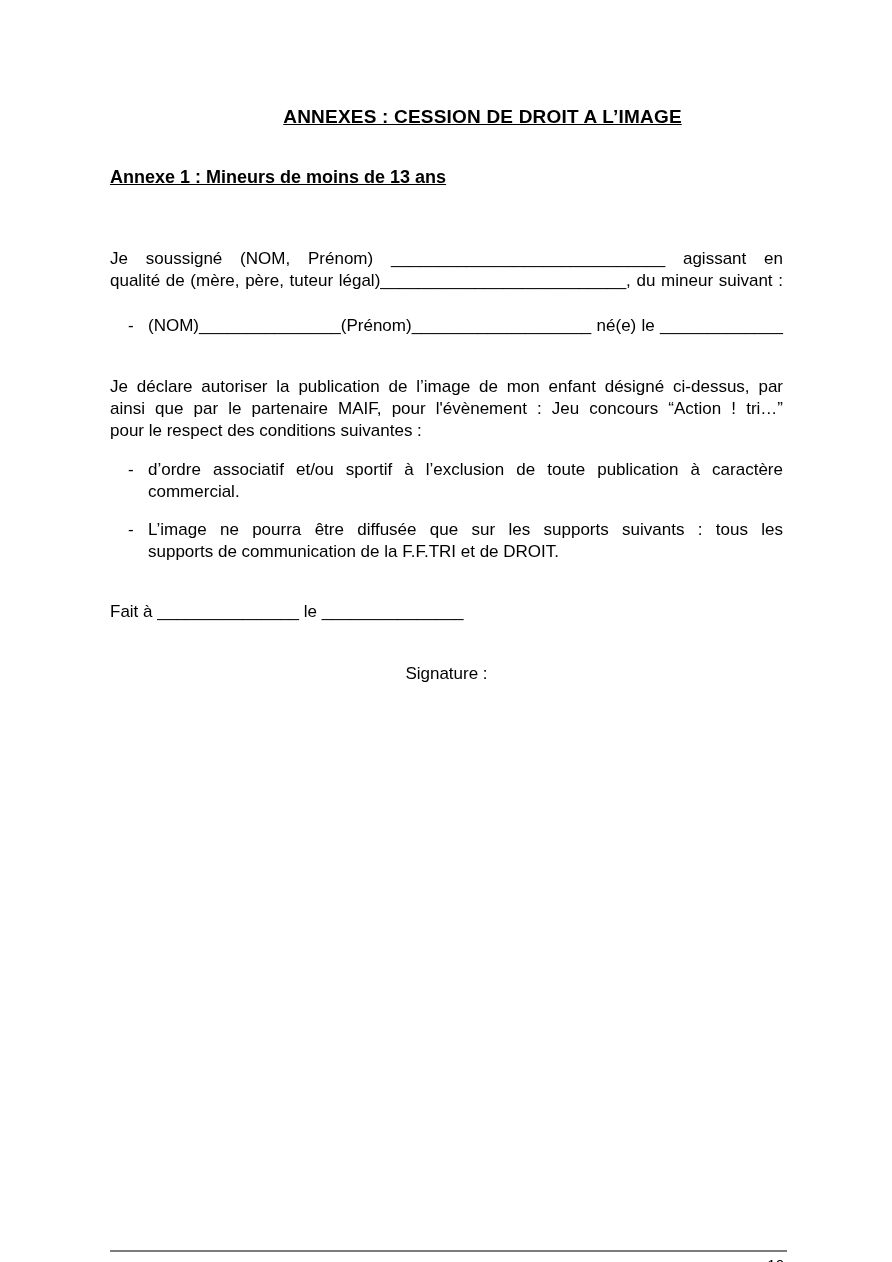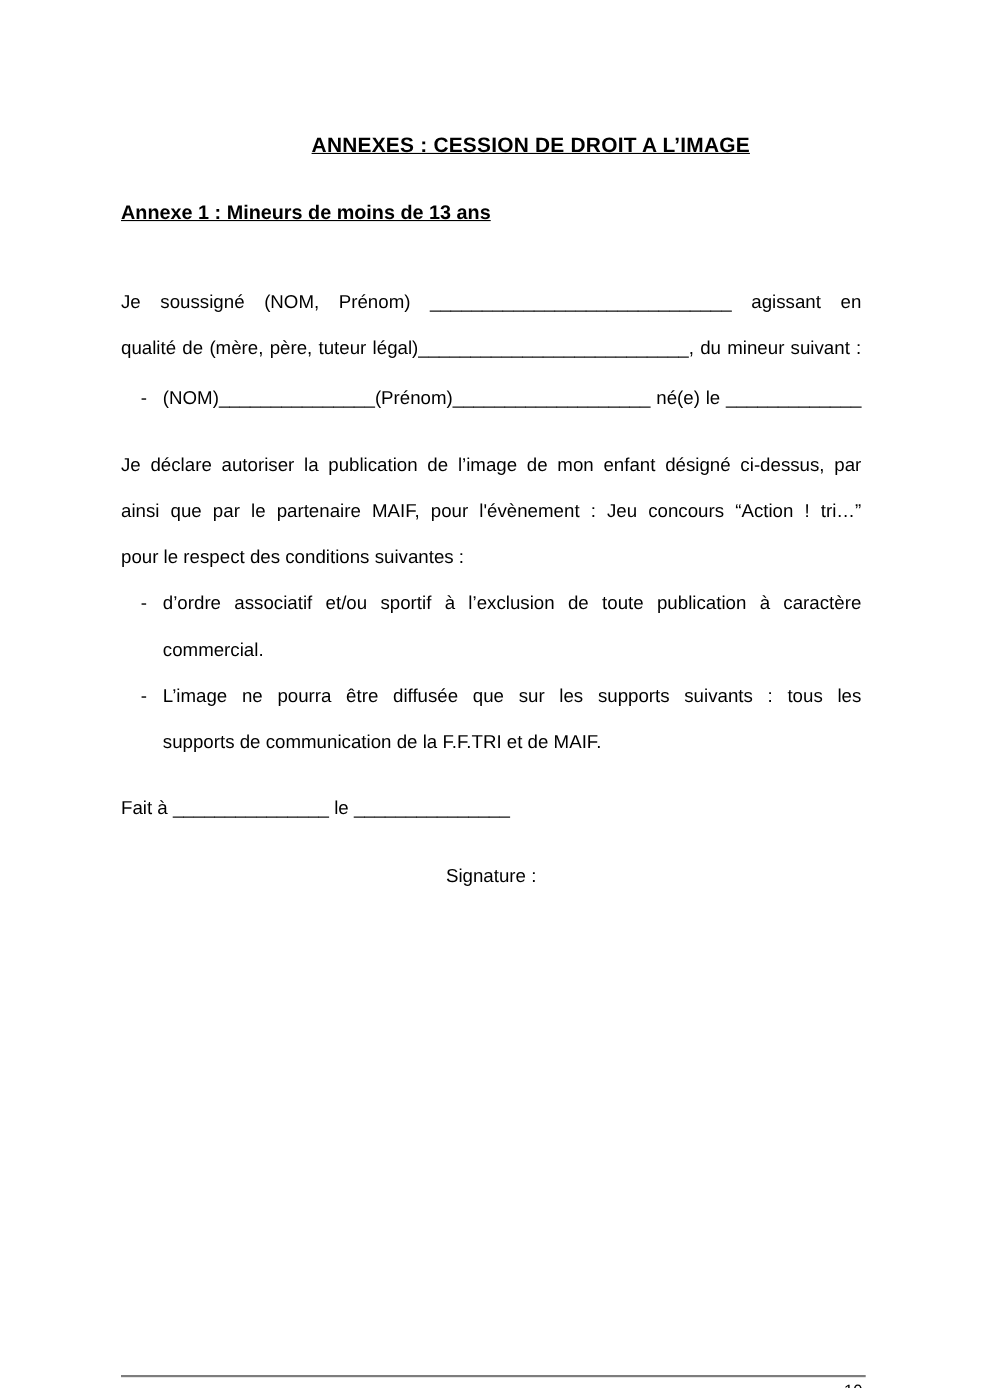--- a/index.html
+++ b/index.html
@@ -17,27 +17,27 @@
     overflow: hidden;
   }
   .content {
     position: absolute;
     left: 110px;
     top: 0;
     width: 673px;
     font-size: 17px;
     line-height: 22px;
   }
-  .line { display: block; margin-top: 20px; }
+  .line { display: block; }
   .just {
     text-align: justify;
     text-align-last: justify;
   }
   .doc-title {
-    margin: 16px;
+    margin: 0;
     padding: 106px 0 0 72px;
     font-size: 19px;
     line-height: 22px;
     font-weight: bold;
     text-decoration: underline;
     text-align: center;
     letter-spacing: 0.2px;
   }
   .section-heading {
     margin: 38px 0 16px 0;
@@ -109,21 +109,21 @@
 
     <ul class="cond-list">
       <li class="cond-item-1 hang">
         <span class="dash">-</span>
         <span class="line just">d’ordre associatif et/ou sportif à l’exclusion de toute publication à caractère</span>
         <span class="line">commercial.</span>
       </li>
       <li class="cond-item-2 hang">
         <span class="dash">-</span>
         <span class="line just">L’image ne pourra être diffusée que sur les supports suivants : tous les</span>
-        <span class="line">supports de communication de la F.F.TRI et de MAIF.</span>
+        <span class="line">supports de communication de la F.F.TRI et de DROIT.</span>
       </li>
     </ul>
 
     <div class="fait-line">
       <span class="line">Fait à _______________ le _______________</span>
     </div>
 
     <div class="signature-line">
       <span class="line">Signature :</span>
     </div>

